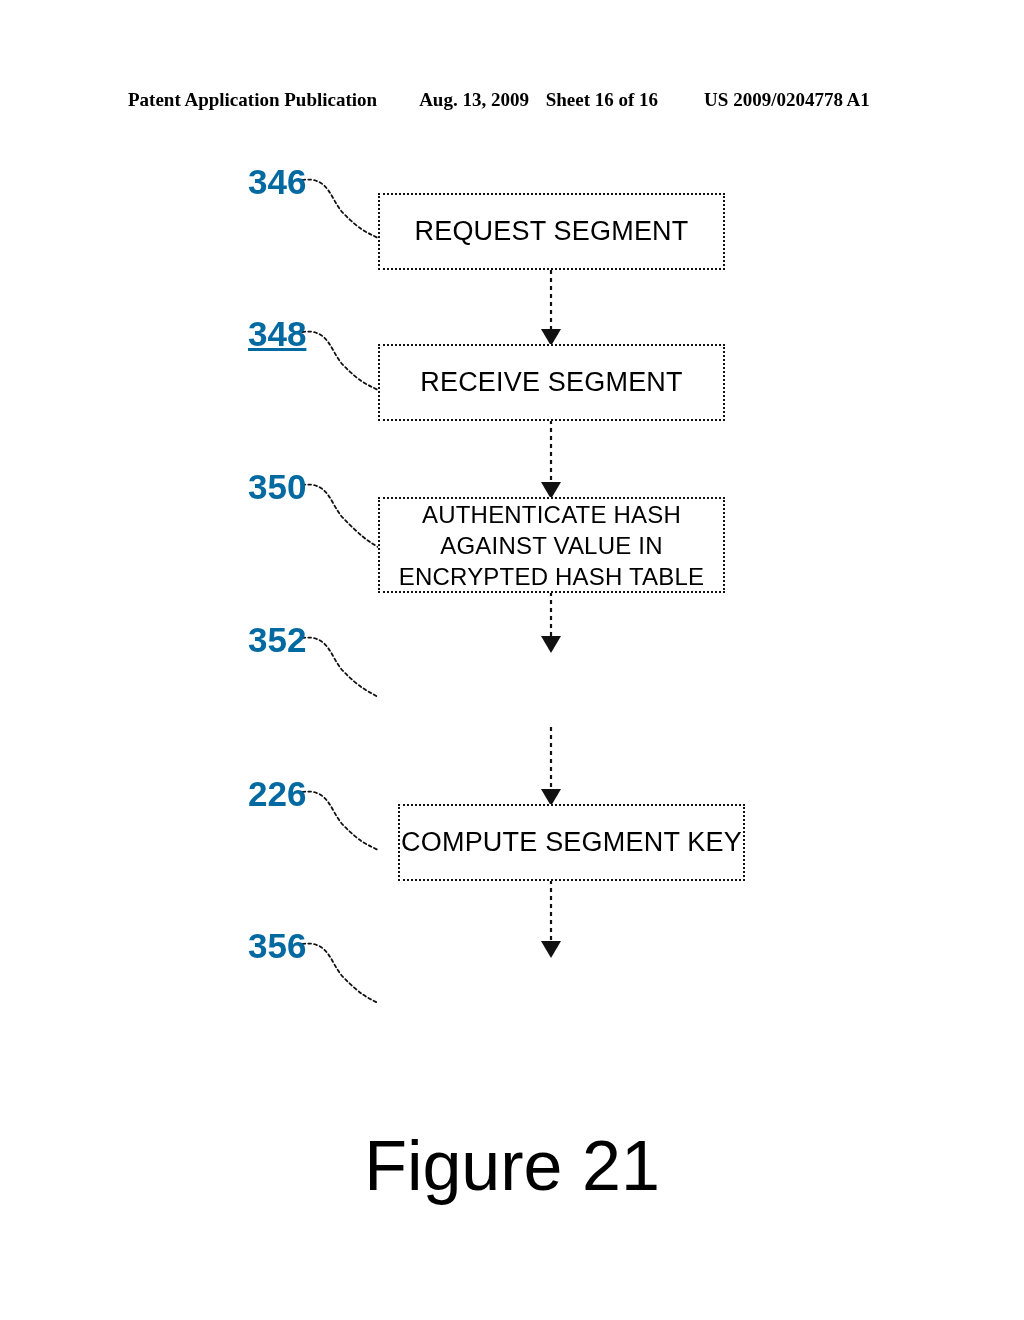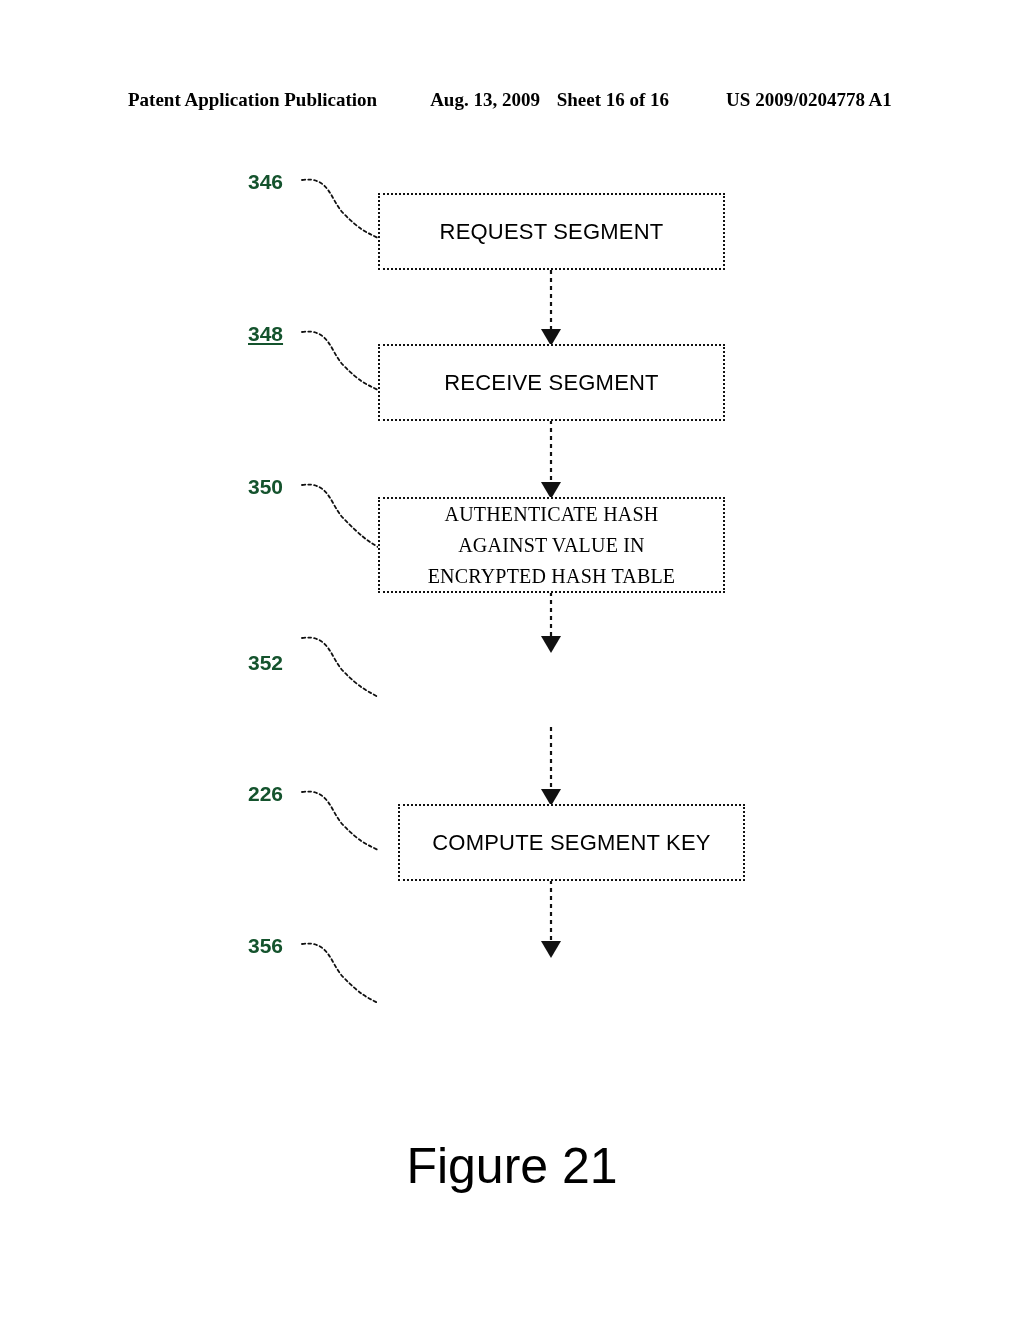--- a/index.html
+++ b/index.html
@@ -23,21 +23,20 @@
     left: 128px;
     width: 768px;
     height: 24px;
     font-family: "Liberation Serif", serif;
     font-weight: bold;
     font-size: 19px;
     line-height: 24px;
     white-space: nowrap;
     display: flex;
     align-items: baseline;
-    gap: 11px;
   }
   #patent-header .pub-title { }
   #patent-header .date-sheet {
     margin-left: 42px;
   }
   #patent-header .date-sheet .sheet {
     margin-left: 12px;
   }
   #patent-header .pub-number {
     margin-left: 46px;
@@ -57,39 +56,38 @@
     border: 2px dotted #111111;
     box-sizing: border-box;
     background: #ffffff;
     display: flex;
     align-items: center;
     justify-content: center;
     text-align: center;
   }
   .flow-box .box-label {
     font-family: "Liberation Sans", sans-serif;
-    font-size: 22px;
+    font-size: 27px;
     line-height: 31px;
     letter-spacing: 0.2px;
     white-space: pre-line;
     color: #000000;
   }
   .flow-box.tight .box-label {
-    font-size: 20px;
-    font-family: Liberation Serif, serif;
+    font-size: 24px;
   }
 
   
   .ref-num {
     position: absolute;
     font-family: "Liberation Sans", sans-serif;
-    font-size: 21px;
+    font-size: 35px;
     font-weight: bold;
     line-height: 29px;
-    color: #14532d;
+    color: #0369a1;
     white-space: nowrap;
   }
 
   
   #flow-svg {
     position: absolute;
     left: 0;
     top: 0;
     width: 1024px;
     height: 1320px;
@@ -97,21 +95,21 @@
   }
 
   
   #figure-caption {
     position: absolute;
     left: 0;
     top: 1132px;
     width: 1024px;
     text-align: center;
     font-family: "Liberation Sans", sans-serif;
-    font-size: 50px;
+    font-size: 70px;
     line-height: 68px;
     color: #000000;
   }
 </style>
 </head>
 <body>
 
 <div id="patent-header">
   <span class="pub-title">Patent Application Publication</span>
   <span class="date-sheet">
@@ -147,21 +145,21 @@
       <path d="M302,485 C330,481 330,505 344,519 C360,535 366,540 378,547"></path>
       <path d="M302,638 C330,634 330,658 344,672 C360,688 366,690 378,697"></path>
       <path d="M302,792 C330,788 330,812 344,826 C360,842 366,844 378,850"></path>
       <path d="M302,944 C330,940 330,964 344,978 C360,994 366,997 378,1003"></path>
     </g>
   </svg>
 
   <div class="ref-num" style="left:248px; top:167px;">346</div>
   <div class="ref-num" style="left:248px; top:319px;text-decoration:underline;">348</div>
   <div class="ref-num" style="left:248px; top:472px;">350</div>
-  <div class="ref-num" style="left:248px; top:625px;margin-top:23px;">352</div>
+  <div class="ref-num" style="left:248px; top:625px;">352</div>
   <div class="ref-num" style="left:248px; top:779px;">226</div>
   <div class="ref-num" style="left:248px; top:931px;">356</div>
 
   <div class="flow-box" style="left:378px; top:193px; width:347px; height:77px;">
     <span class="box-label">REQUEST SEGMENT</span>
   </div>
 
   <div class="flow-box" style="left:378px; top:344px; width:347px; height:77px;">
     <span class="box-label">RECEIVE SEGMENT</span>
   </div>

